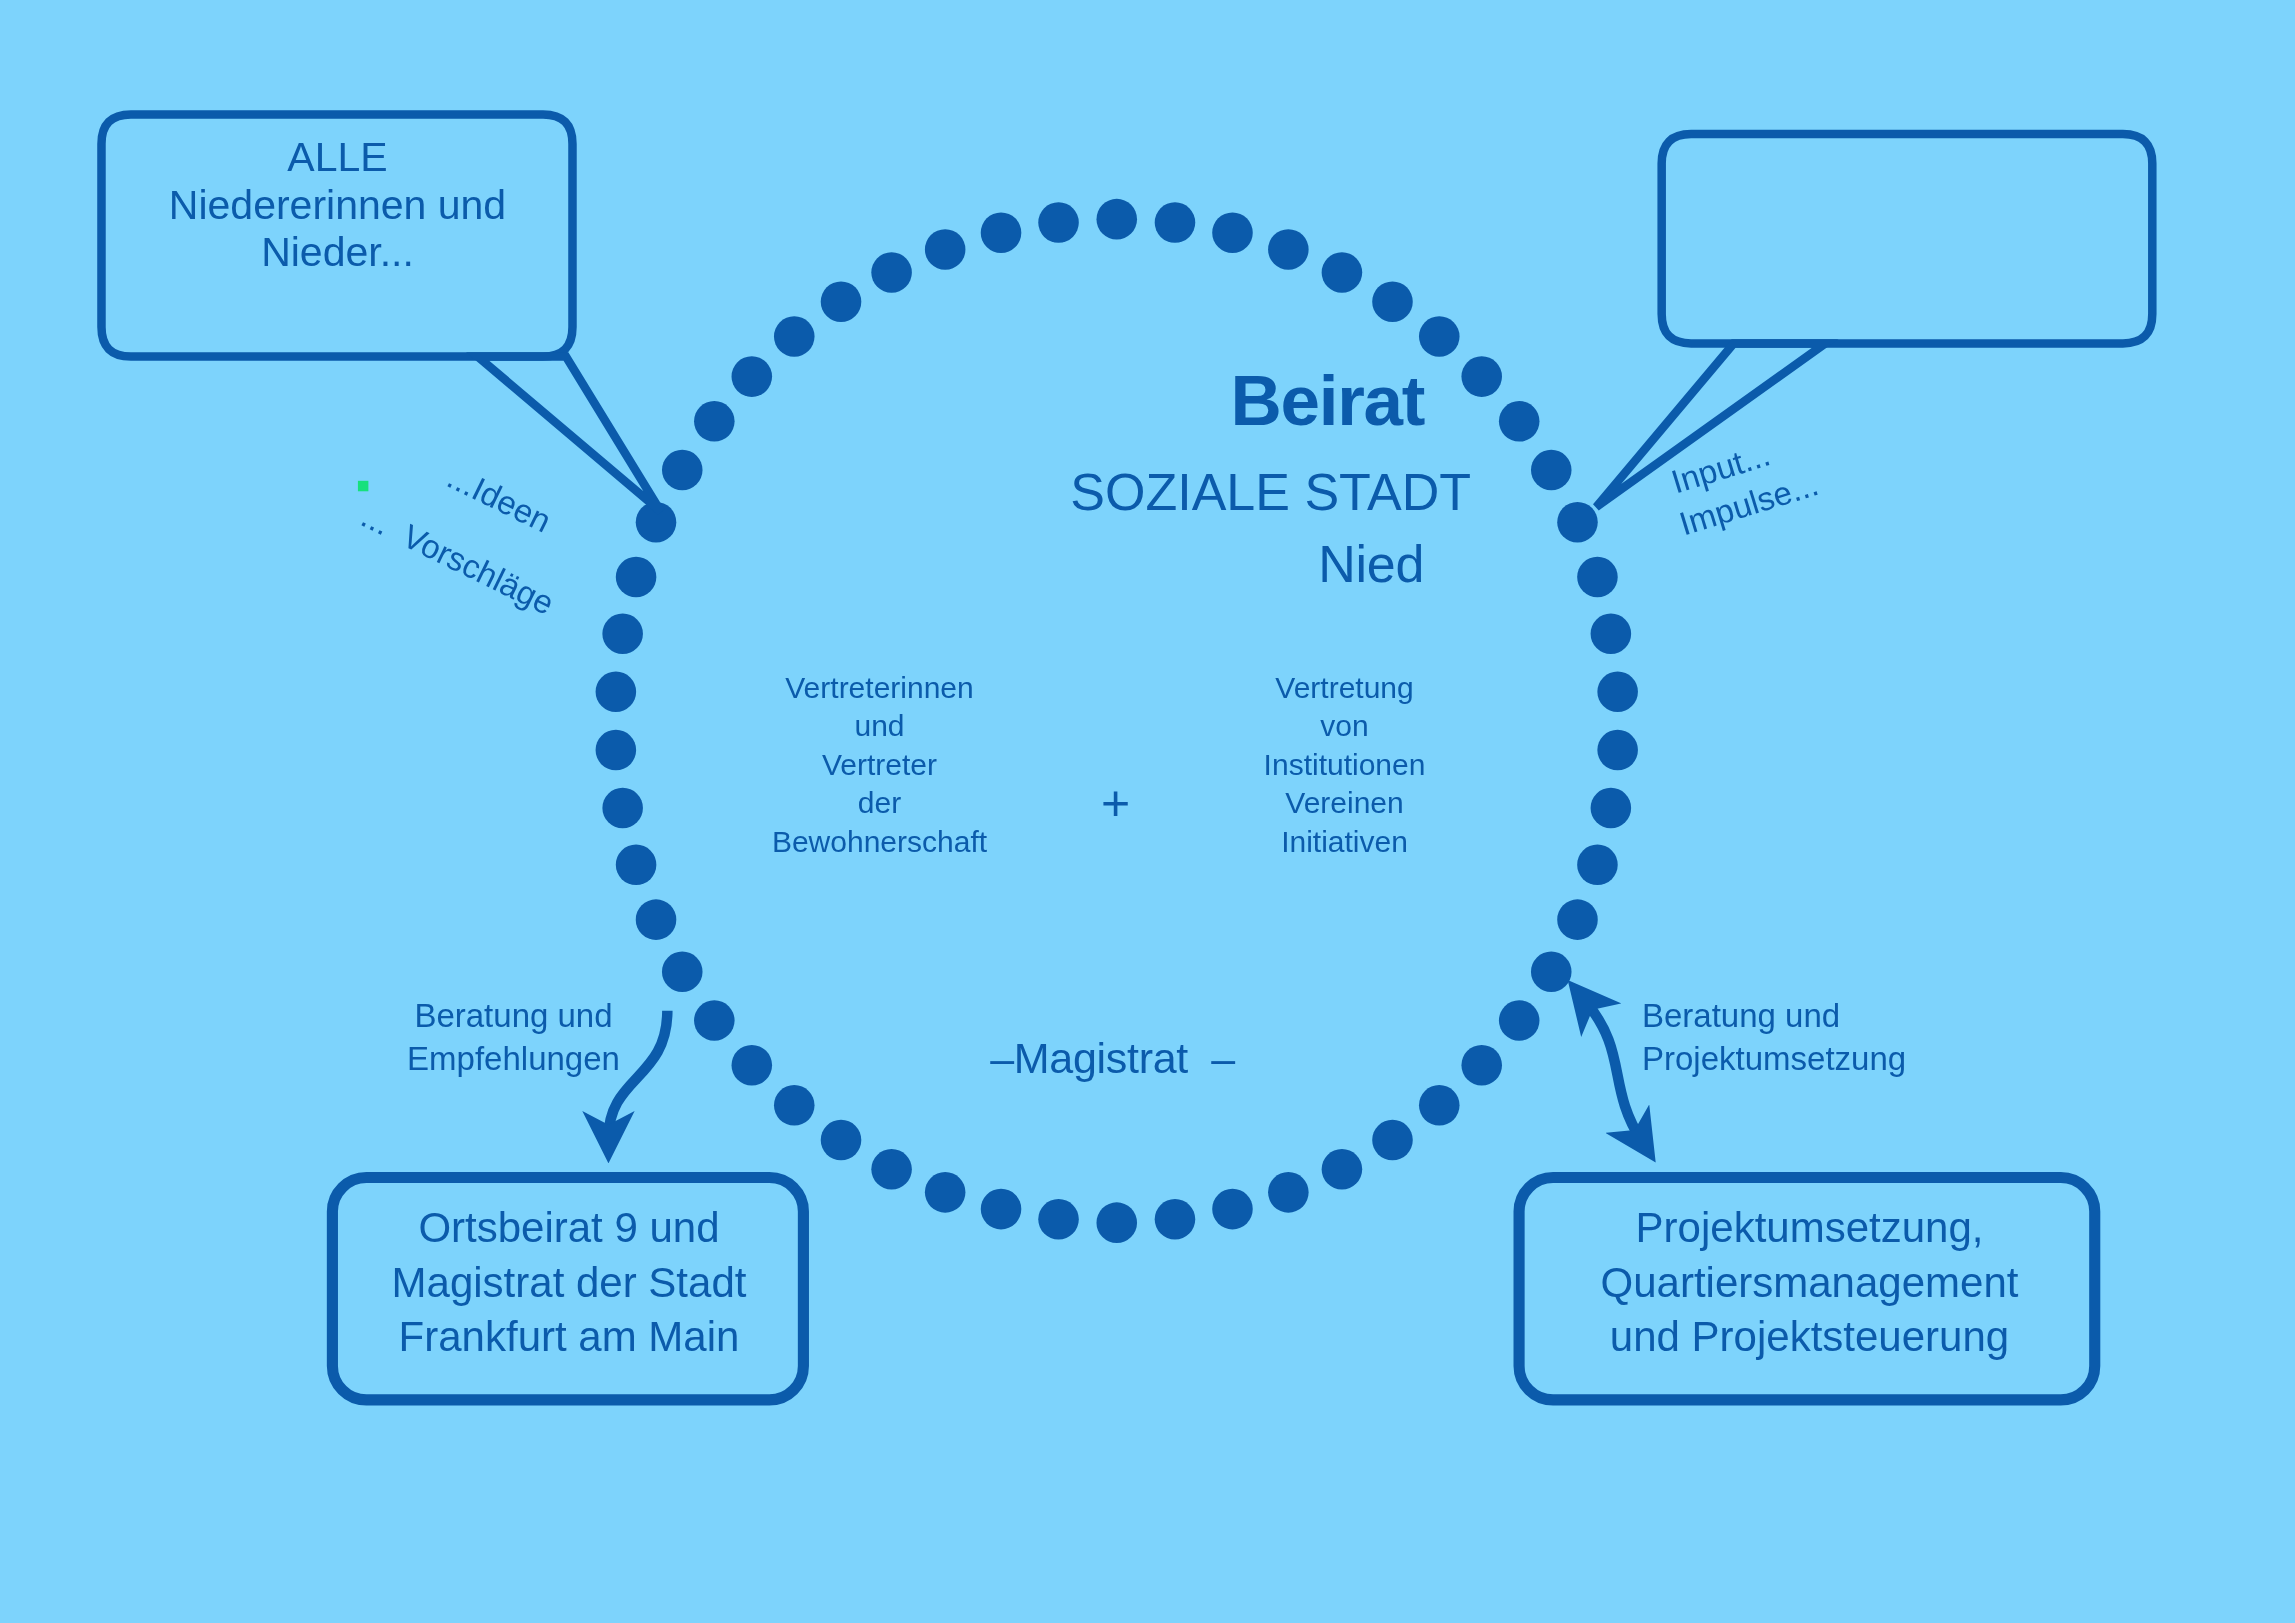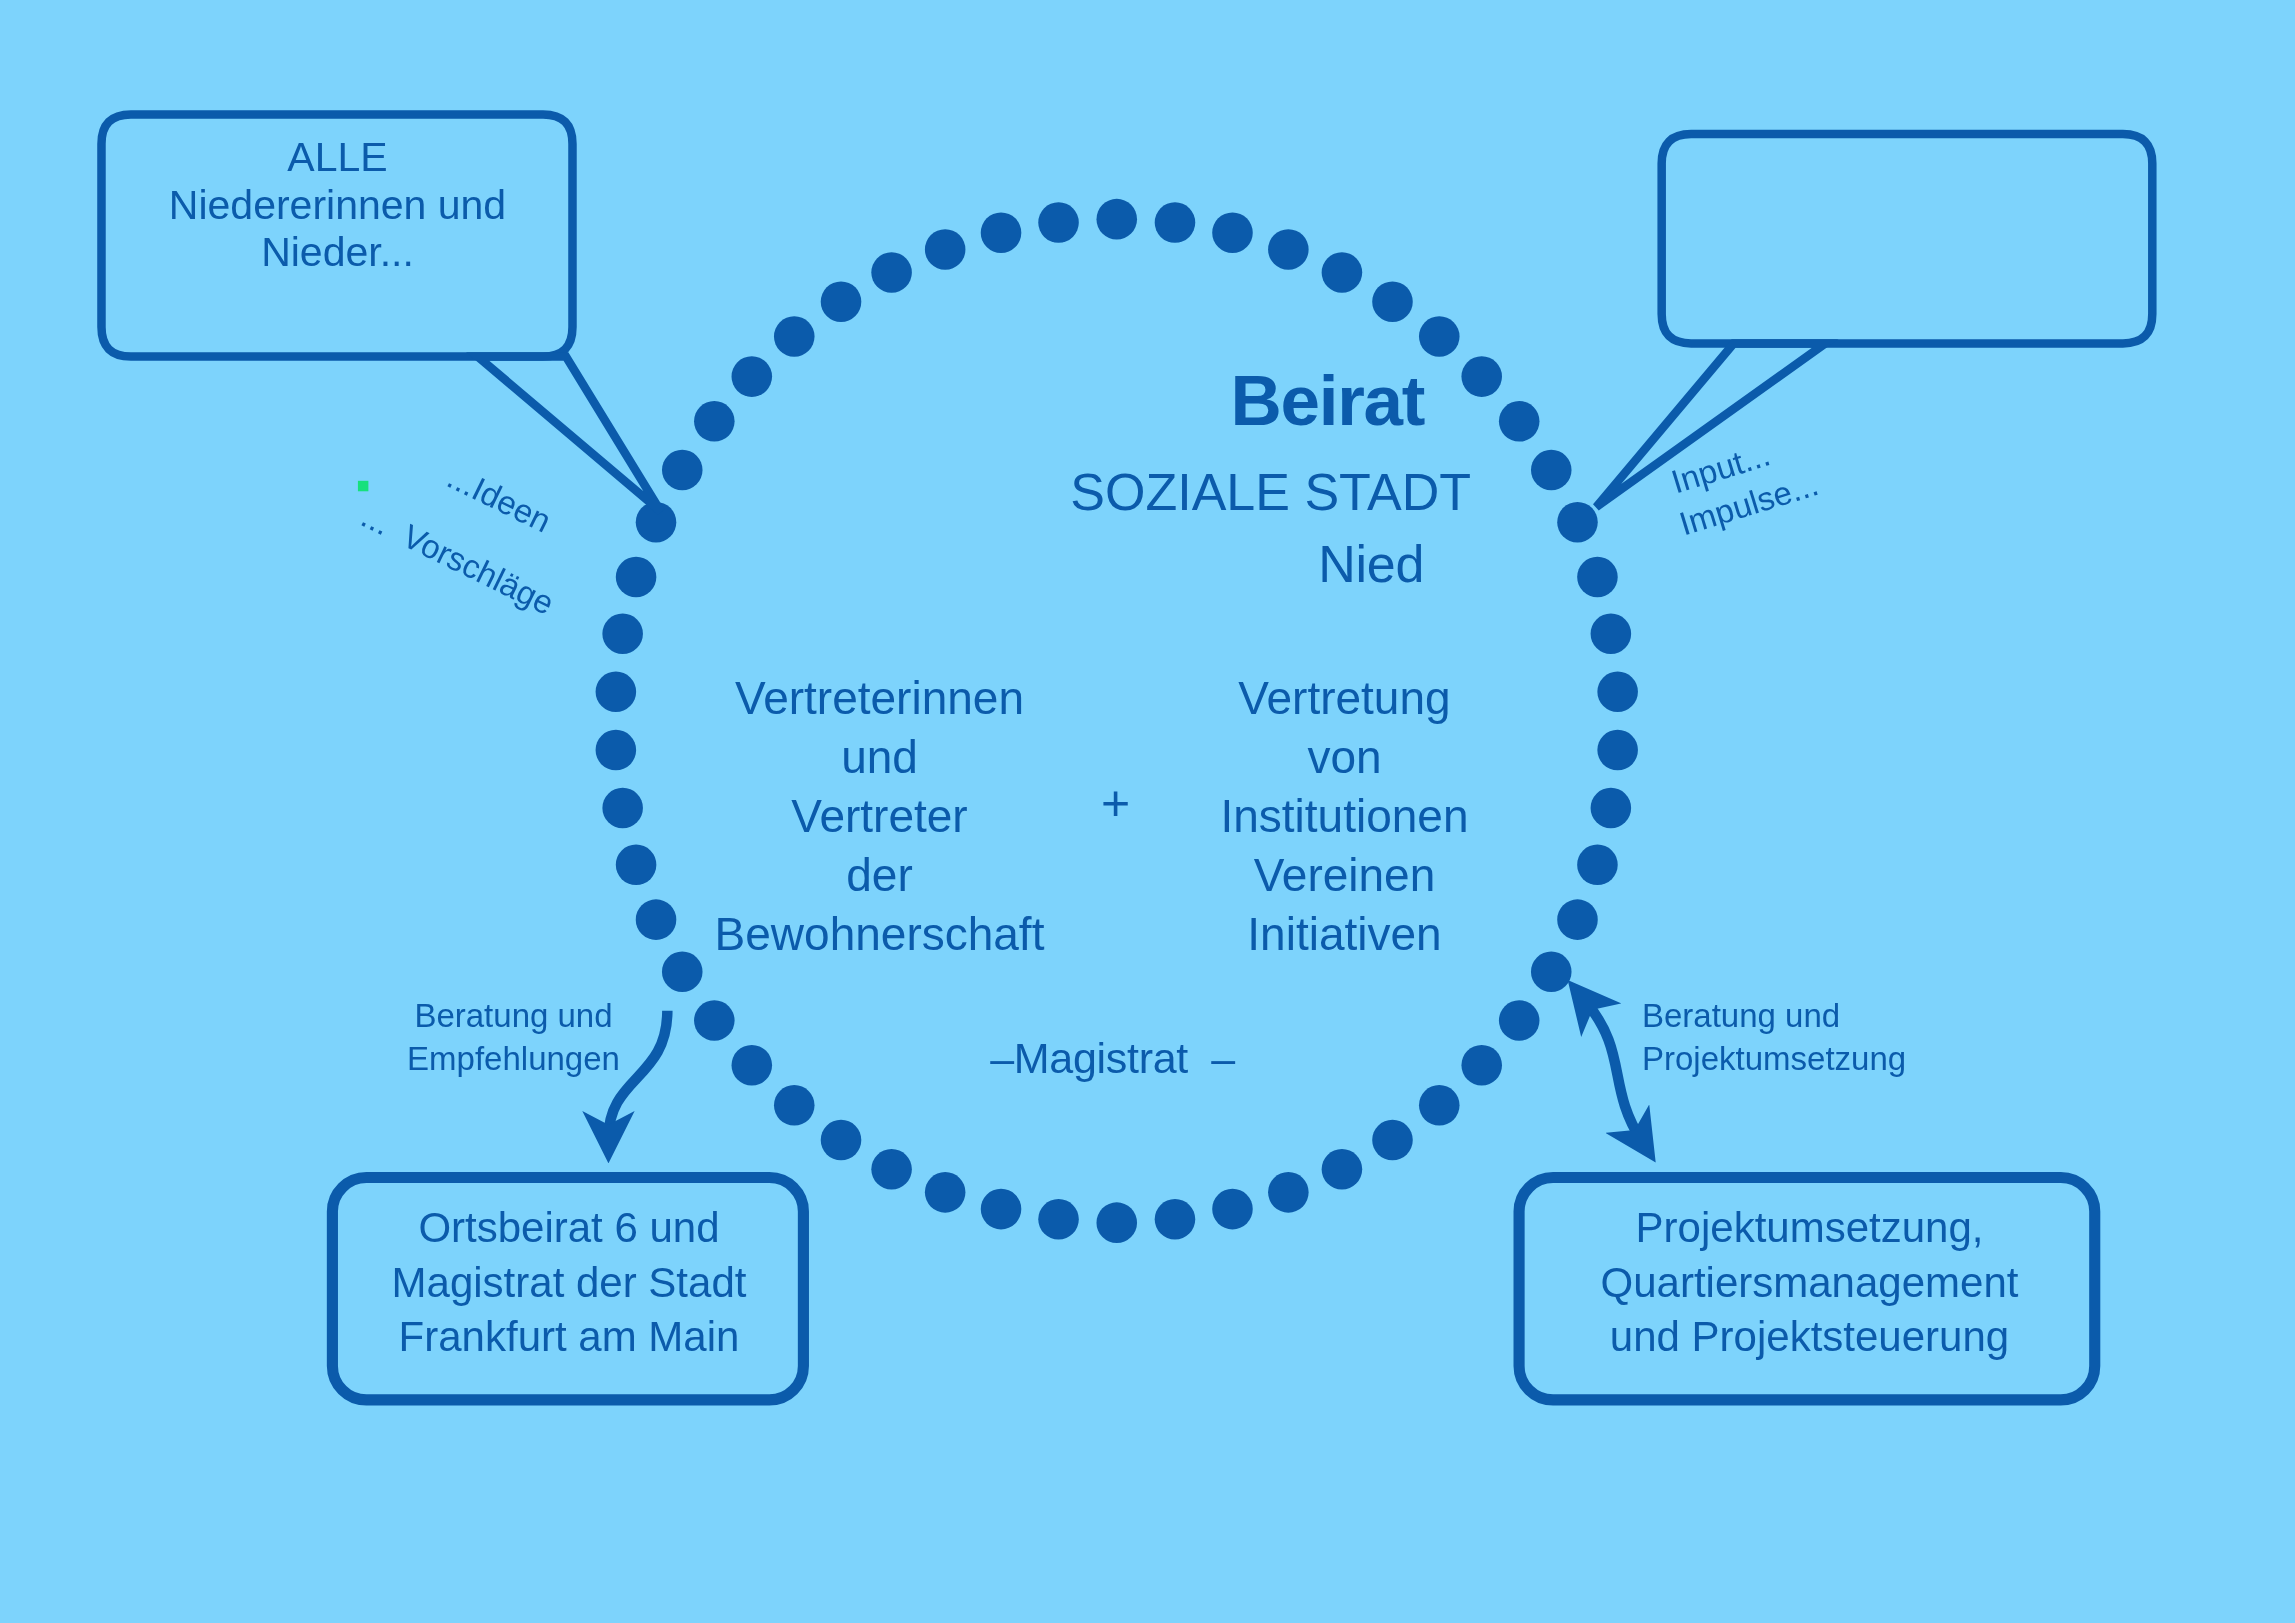--- a/index.html
+++ b/index.html
@@ -60,21 +60,21 @@
   }
   #center-sub2 {
     left: 809px;
     top: 535px;
     width: 615px;
     font-size: 52px;
   }
   .col-block {
     position: absolute;
     color: #0b5bab;
-    font-size: 46px;
+    font-size: 30px;
     line-height: 1.28;
     text-align: center;
     white-space: pre-line;
   }
   #col-left {
     left: 703px;
     top: 669px;
     width: 353px;
   }
   #col-right {
@@ -237,21 +237,21 @@
 Bewohnerschaft</div>
   <div class="txt" id="plus-sign">+</div>
   <div class="col-block" id="col-right">Vertretung
 von
 Institutionen
 Vereinen
 Initiativen</div>
 
   <div class="txt" id="stimmrecht">–Magistrat  –</div>
 
-  <div class="box-text" id="box-bl-text">Ortsbeirat 6 und
+  <div class="box-text" id="box-bl-text">Ortsbeirat 9 und
 Magistrat der Stadt
 Frankfurt am Main</div>
   <div class="box-text" id="box-br-text">Projektumsetzung,
 Quartiersmanagement
 und Projektsteuerung</div>
 
   <div class="rot-label" id="label-ideen">...Ideen</div>
   <div class="rot-label" id="label-vorschlaege">...  Vorschläge</div>
   <div class="rot-label" id="label-input">Input...</div>
   <div class="rot-label" id="label-impulse">Impulse...</div>

